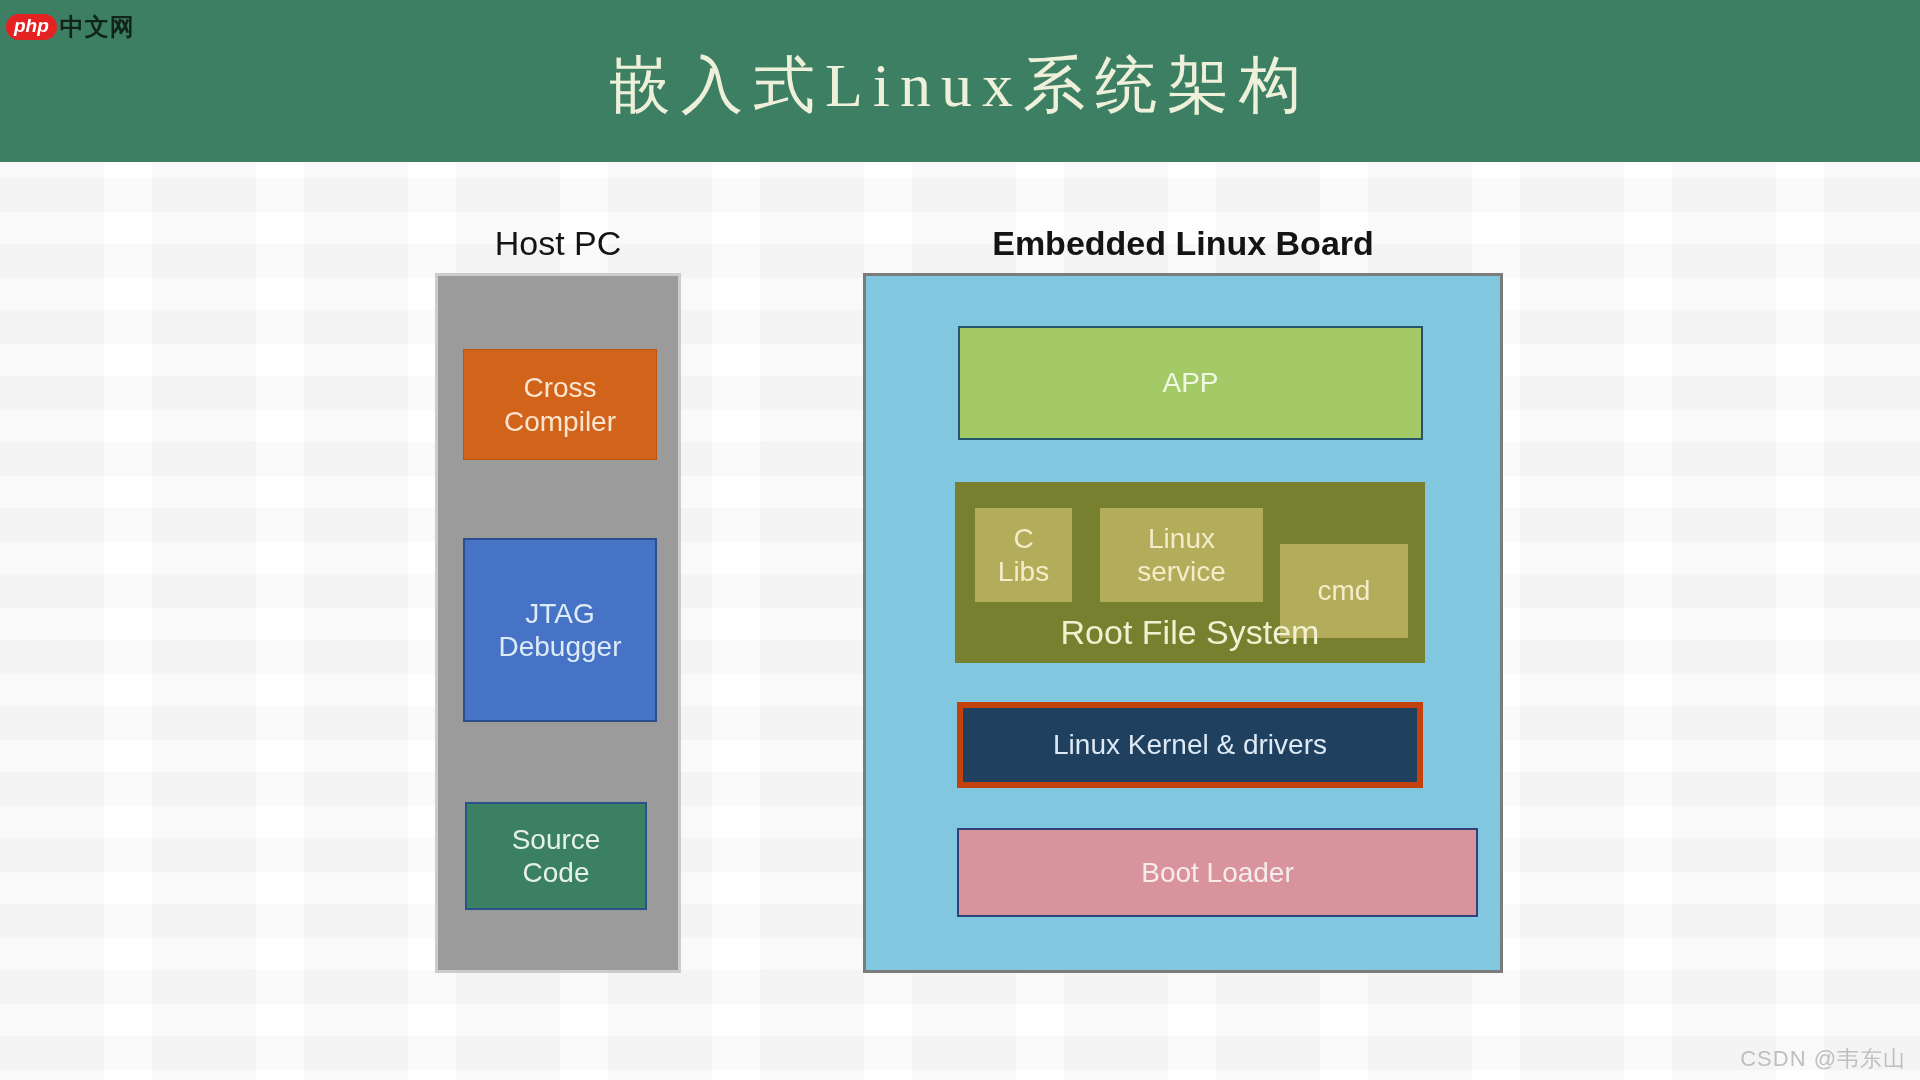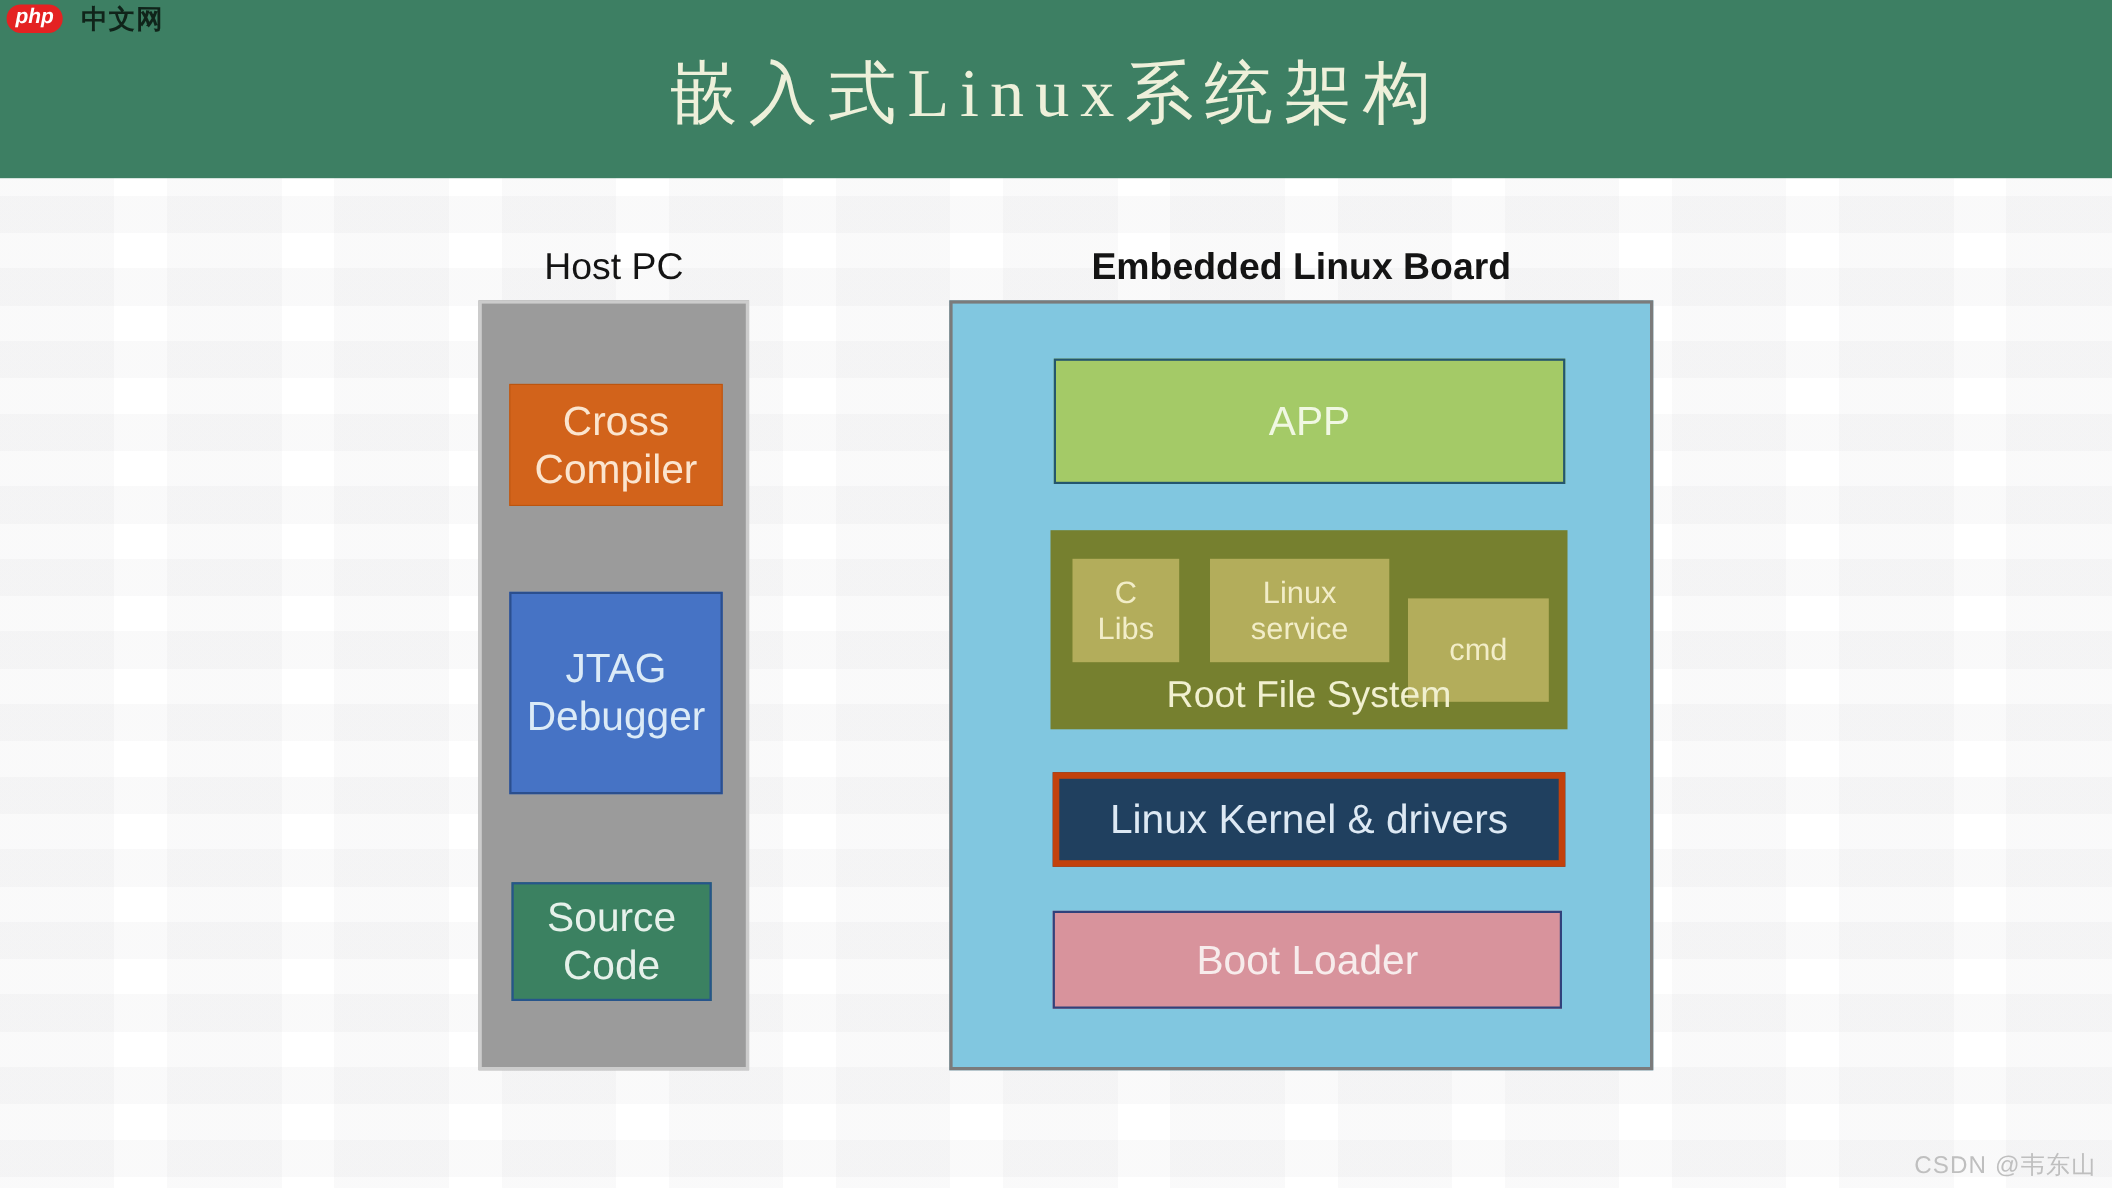--- a/index.html
+++ b/index.html
@@ -30,22 +30,22 @@
     position:absolute; left:0; top:0; width:1920px; height:162px;
     background:#3d7f63;
   }
   .main-title {
     position:absolute; left:0; top:0; width:1920px; height:162px;
     line-height:170px; text-align:center;
     font-family:"Liberation Serif","DejaVu Serif",serif;
     font-size:62px; letter-spacing:10px; color:#eef0da;
   }
   .logo {
-    position:absolute; left:6px; top:2px; height:30px;
-    display:flex; align-items:center; gap:17px; cursor:pointer;
+    position:absolute; left:6px; top:12px; height:30px;
+    display:flex; align-items:center; gap:3px; cursor:pointer;
   }
   .logo-badge {
     background:#e42222; color:#ffffff;
     font-style:italic; font-weight:bold; font-size:19px;
     border-radius:14px; padding:2px 8px 4px 8px; line-height:20px;
   }
   .logo-text { font-size:24px; font-weight:bold; color:#10241a; letter-spacing:1px; }
 
   
   .col-label {
@@ -61,21 +61,21 @@
     background:#9b9b9b; border:3px solid #cccccc;
   }
   .board-container {
     position:absolute; left:863px; top:273px; width:640px; height:700px;
     background:#81c7e0; border:3px solid #7b7b7b;
   }
 
   
   .box {
     position:absolute; display:flex; align-items:center; justify-content:center;
-    text-align:center; line-height:1.18; font-size:37px;
+    text-align:center; line-height:1.18; font-size:28px;
   }
 
   .box-cross  { left:463px; top:349px; width:194px; height:111px;
                 background:#d2631b; border:1px solid #bb5510; color:#fbe5cf; padding:0 26px; }
   .box-jtag   { left:463px; top:538px; width:194px; height:184px;
                 background:#4673c5; border:2px solid #2b4f8e; color:#dcebf7; padding:0 20px; }
   .box-source { left:465px; top:802px; width:182px; height:108px;
                 background:#3b8161; border:2px solid #27558b; color:#e6f1ea; padding:0 28px; }
 
   .box-app    { left:958px; top:326px; width:465px; height:114px;
@@ -90,21 +90,21 @@
     display:flex; align-items:center; justify-content:center;
     font-size:34px; color:#f1f0d0;
   }
   .subbox { background:#b3ad5b; color:#f2edc8; font-size:28px; }
   .box-clibs   { left:975px;  top:508px; width:97px;  height:94px; padding:0 14px; }
   .box-service { left:1100px; top:508px; width:163px; height:94px; padding:15px 20px; }
   .box-cmd     { left:1280px; top:508px; width:128px; height:94px;margin-top:36px; }
 
   .box-kernel { left:957px; top:702px; width:466px; height:86px;
                 background:#20405f; border:6px solid #c2410c; color:#dde9f4; }
-  .box-boot   { left:957px; top:828px; width:463px; height:89px;
+  .box-boot   { left:957px; top:828px; width:521px; height:89px;
                 background:#d8939c; border:2px solid #31417b; color:#f7ecec; }
 
   
   .csdn-mark {
     position:absolute; right:14px; bottom:6px;
     font-size:22px; color:#bfbfbf; letter-spacing:1px;
   }
 </style>
 </head>
 <body>

